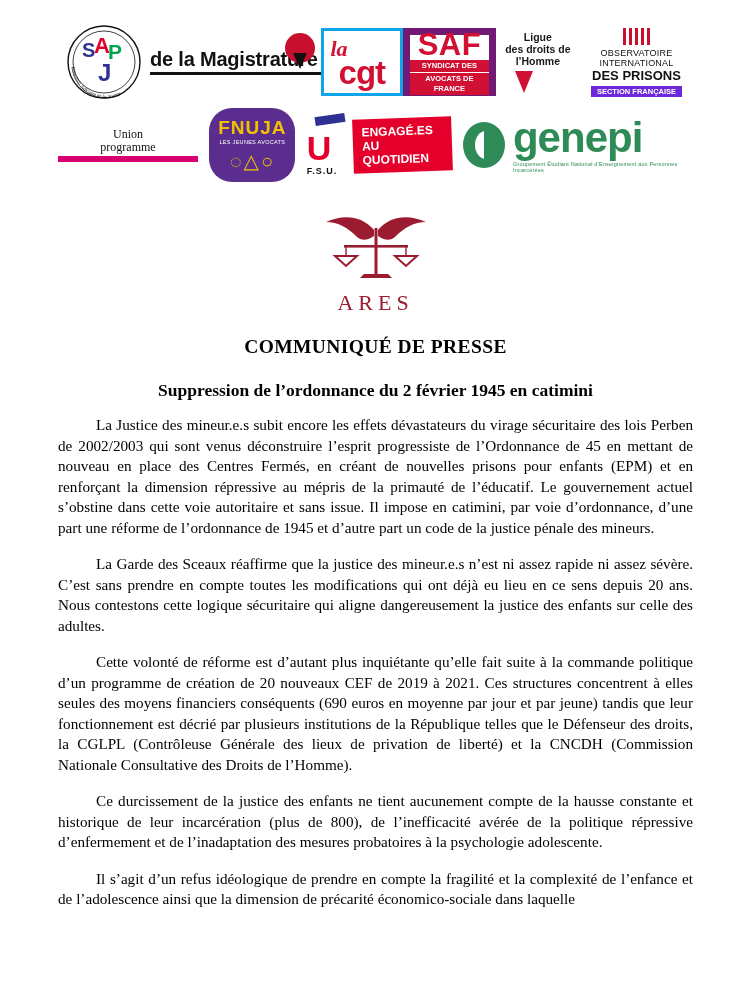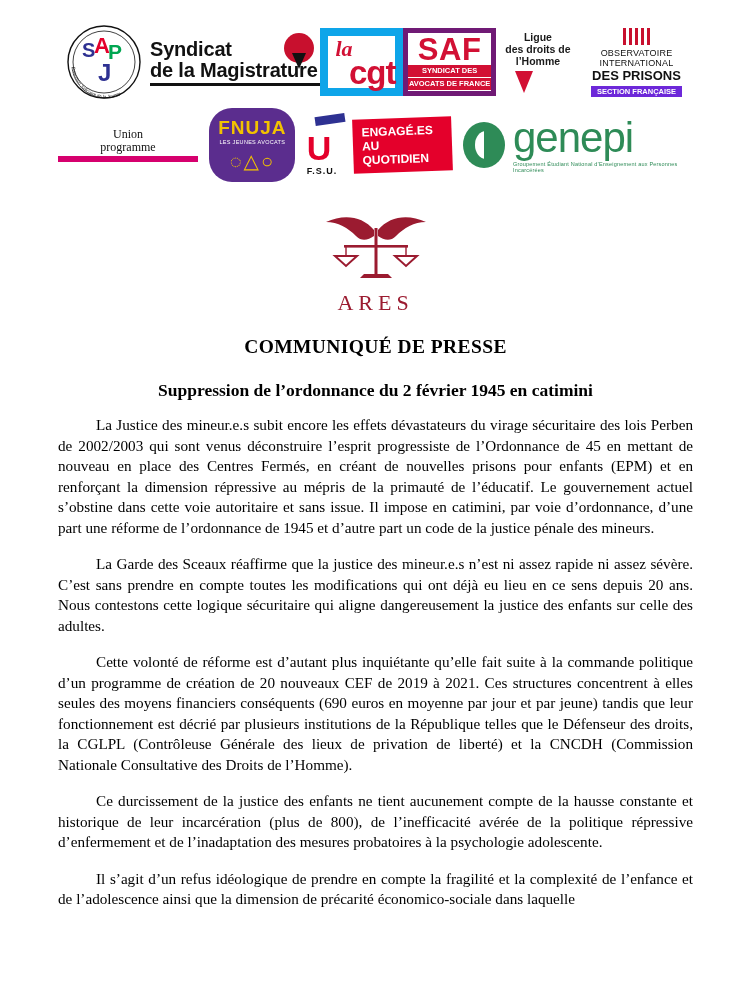--- a/index.html
+++ b/index.html
@@ -71,25 +71,24 @@
     width: 0; height: 0;
     border-left: 7px solid transparent;
     border-right: 7px solid transparent;
     border-top: 16px solid #111;
     left: 8px; top: 20px;
   }
 
   
   .logo-cgt {
     width: 86px; height: 68px;
-    border: 8px solid #0ea5e9;
+    border: 3px solid #0ea5e9;
     background: #ffffff;
     flex-direction: column;
     box-sizing: border-box;
-    align-items: flex-end;
   }
   .cgt-la {
     font-family: "Liberation Serif", serif;
     font-style: italic;
     font-weight: bold;
     color: #d21034;
     font-size: 22px;
     align-self: flex-start;
     margin: 1px 0 -6px 7px;
   }
@@ -98,21 +97,21 @@
     font-weight: bold;
     font-size: 33px;
     color: #d21034;
     letter-spacing: -1px;
     line-height: 34px;
   }
 
   
   .logo-saf {
     width: 96px; height: 68px;
-    border: 5px solid #701a75;
+    border: 7px solid #701a75;
     background: #ffffff;
     flex-direction: column;
     box-sizing: border-box;
     justify-content: center;
   }
   .saf-main {
     font-family: "Liberation Sans", sans-serif;
     font-weight: bold;
     font-size: 31px;
     color: #d21034;
@@ -238,21 +237,21 @@
     content:""; position:absolute; left: 12px; top: 9px;
     width: 22px; height: 28px; border-radius: 50%;
     background: #ffffff;
   }
   .genepi-mark:after {
     content:""; position:absolute; left: 21px; top: 9px;
     width: 16px; height: 28px; background: #2e8b57;
   }
   .genepi-word {
     font-family: "Liberation Sans", sans-serif;
-    font-weight: normal; font-size: 42px; color: #2e8b57; line-height: 42px;
+    font-weight: bold; font-size: 42px; color: #2e8b57; line-height: 42px;
     letter-spacing: -1px;
   }
   .genepi-sub {
     font-family: "Liberation Sans", sans-serif;
     font-size: 5.5px; color: #2e8b57; letter-spacing: .2px; margin-top: 2px;
   }
 
   
   .crest {
     margin-top: 28px;
@@ -317,21 +316,20 @@
         </text>
         <defs>
           <path id="arcp" d="M14 44 A34 34 0 0 0 64 71"></path>
         </defs>
       </svg>
 
     </div>
 
     <div class="logo logo-sm">
       <div style="width:100%">
-        <div class="sm-text">Syndicat</div>
         <div class="sm-text l2">de la Magistrature</div>
         <div class="sm-underline"></div>
       </div>
       <div class="sm-ball"></div>
     </div>
 
     <div class="logo logo-cgt">
       <div class="cgt-la">la</div>
       <div class="cgt-main">cgt</div>
     </div>

